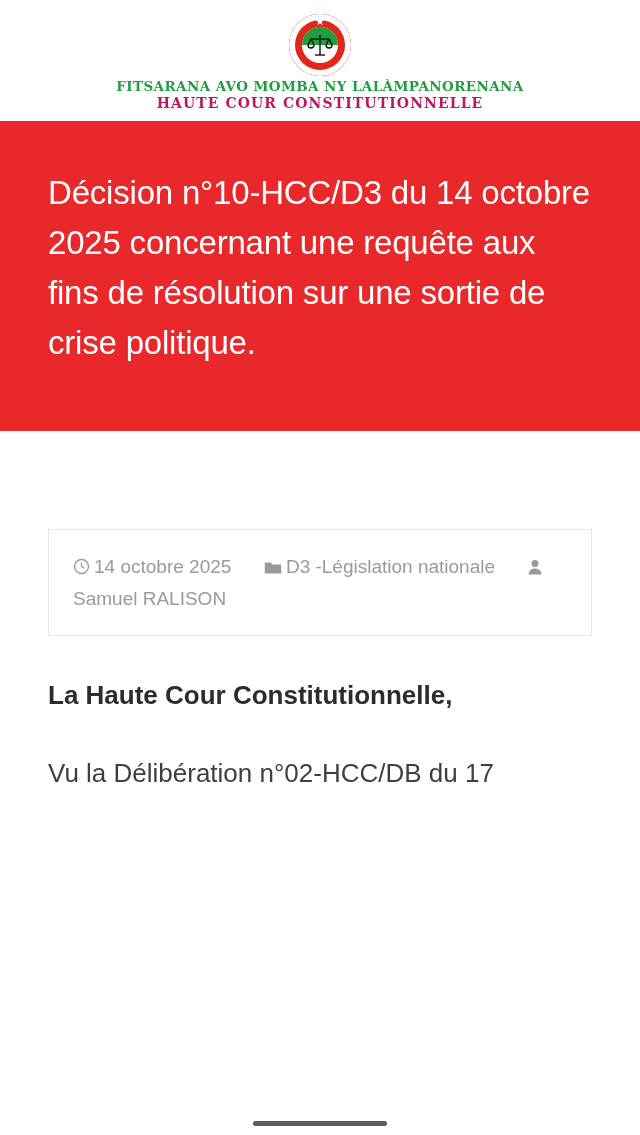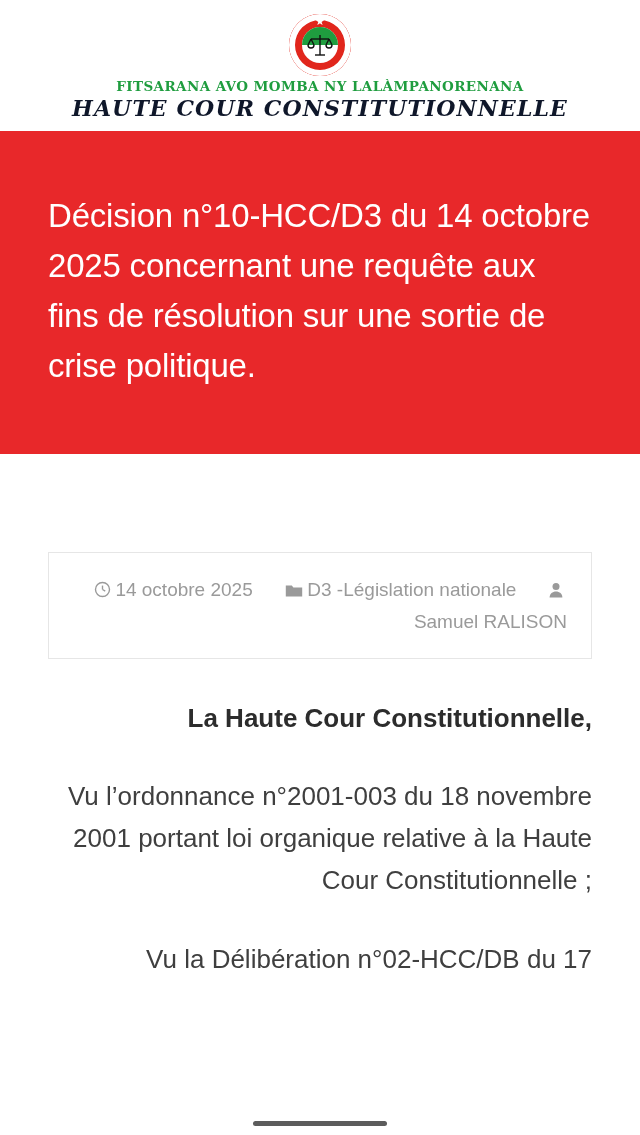--- a/index.html
+++ b/index.html
@@ -85,50 +85,48 @@
   .logo-line1 {
     color: #1f9d3f;
     font-weight: bold;
     font-size: 13.5px;
     letter-spacing: 0.4px;
     font-family: "DejaVu Serif", serif;
     white-space: nowrap;
     text-align: center;
   }
   .logo-line2 {
-    color: #0f172a;
+    color: #be185d;
     font-weight: bold;
-    font-size: 22px;
+    font-size: 14px;
     letter-spacing: 1.1px;
     font-family: "DejaVu Serif", serif;
     white-space: nowrap;
     margin-top: 1px;
-    font-style: italic;
   }
 
   
   .title-banner {
     background: #e8282a;
     color: #ffffff;
-    padding: 60px 48px 62px 48px;
+    padding: 47px 48px 62px 48px;
     box-sizing: border-box;
   }
   .title-banner h1 {
     margin: 0;
     font-weight: 400;
     font-size: 33px;
     line-height: 1.52;
     letter-spacing: -0.2px;
   }
 
   
   .content {
     padding: 0 48px;
     box-sizing: border-box;
-    text-align: right;
   }
   .meta-box {
     margin-top: 98px;
     border: 1px solid #e6e6e6;
     padding: 22px 24px 20px 24px;
     box-sizing: border-box;
     color: #9a9a9a;
     font-size: 19px;
     line-height: 1.62;
   }
@@ -232,19 +230,18 @@
         <svg width="14" height="16" viewBox="0 0 14 16" aria-hidden="true">
           <circle cx="7" cy="4.4" r="3.5" fill="#9a9a9a"></circle>
           <path d="M0.6 15.4c0-3.7 2.9-6 6.4-6s6.4 2.3 6.4 6z" fill="#9a9a9a"></path>
         </svg>
       </span><span>Samuel RALISON</span>
     </span>
   </div>
 
   <div class="body-text">
     <p class="lead">La Haute Cour Constitutionnelle,</p>
-    <p>Vu l’ordonnance n°2001-003 du 18 novembre 2001 portant loi organique relative à la Haute Cour Constitutionnelle ;</p>
     <p class="clipped">Vu la Délibération n°02-HCC/DB du 17 septembre 2021 portant Règlement Intérieur de la Haute Cour</p>
   </div>
 
 </div>
 
 <div class="home-indicator"></div>
 
 </body></html>

